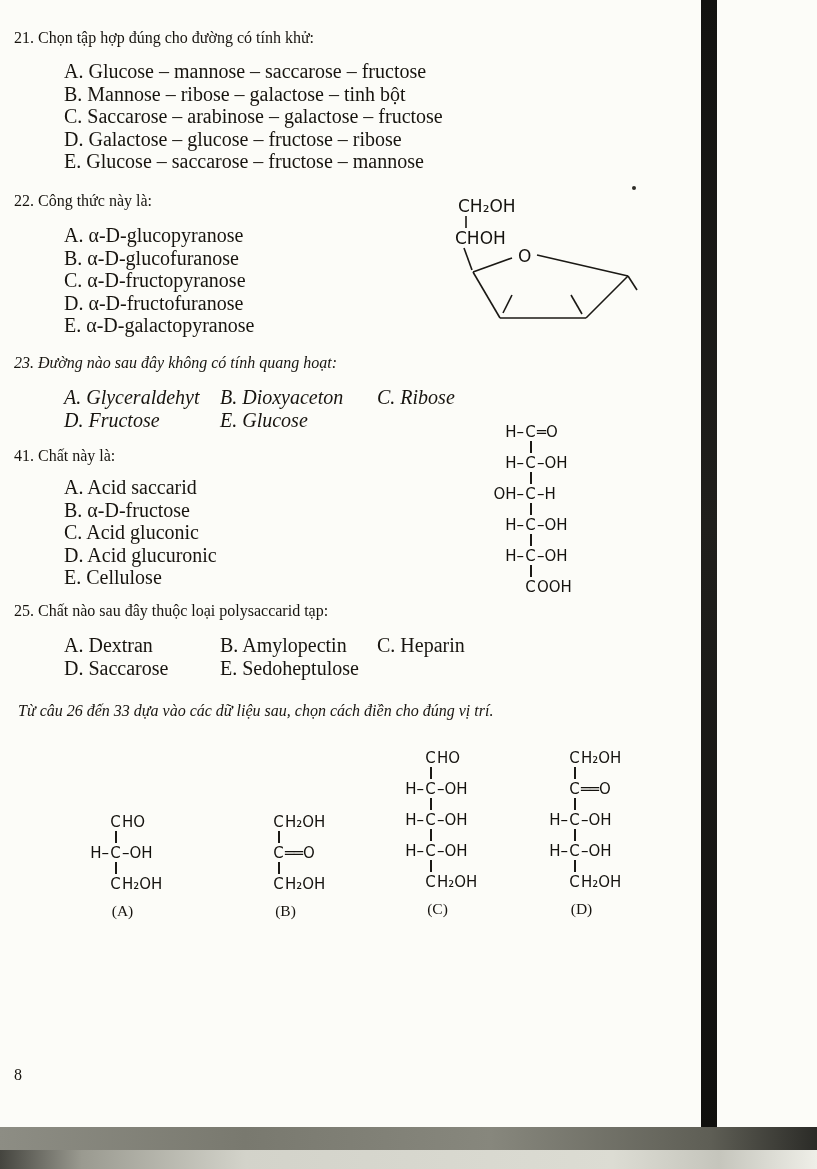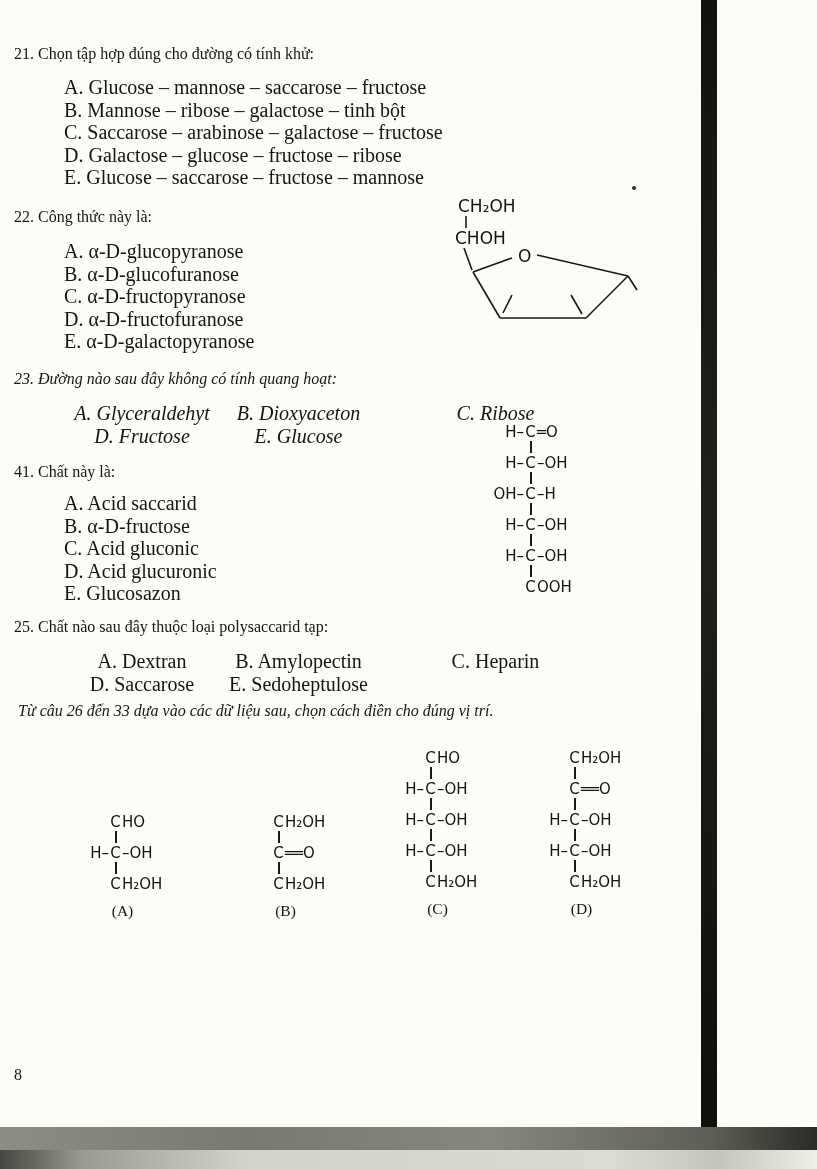--- a/index.html
+++ b/index.html
@@ -3,25 +3,25 @@
 <meta charset="utf-8">
 <style>
   * { margin:0; padding:0; box-sizing:border-box; }
   body { margin:0; background:#e9e9e5; }
   .sheet {
     position:relative; width:817px; height:1169px; overflow:hidden;
     background:#fcfcf8;
     font-family:"Liberation Serif","DejaVu Serif",serif;
     color:#17140f;
   }
-  .q { position:absolute; width:600px;margin-top:16px; }
+  .q { position:absolute; width:600px; }
   .q-title { font-size:16px; line-height:22px; white-space:nowrap; }
   .opts { margin-left:50px; margin-top:11px; }
   .opt { font-size:20px; line-height:22.5px; white-space:nowrap; }
-  .opts-grid { display:grid; grid-template-columns:156px 157px 1fr;text-align:center; }
+  .opts-grid { display:grid; grid-template-columns:156px 157px 1fr; }
   .instruction { position:absolute; left:18px; top:700px; font-style:italic; font-size:16px; line-height:22px; white-space:nowrap; }
   .page-num { position:absolute; left:14px; top:1066px; font-size:16px; }
 
   
   .struct { position:absolute; }
   .fischer { display:flex; flex-direction:column; align-items:flex-start;
              font-family:"DejaVu Sans","Liberation Sans",sans-serif;
              font-size:15px; color:#14120e; }
   .frow { display:flex; height:19px; align-items:center; white-space:pre; }
   .fl { display:inline-block; width:34px; text-align:right; }
@@ -94,21 +94,21 @@
     </div>
   </section>
 
   <section class="q" style="left:14px; top:445px;">
     <div class="q-title">41. Chất này là:</div>
     <div class="opts" style="margin-top:9px;">
       <div class="opt">A. Acid saccarid</div>
       <div class="opt">B. α-D-fructose</div>
       <div class="opt">C. Acid gluconic</div>
       <div class="opt">D. Acid glucuronic</div>
-      <div class="opt">E. Glucosazon</div>
+      <div class="opt">E. Cellulose</div>
     </div>
   </section>
 
   <div class="struct" style="left:490px; top:422px;">
     <div class="fischer">
         <div class="frow"><span class="fl">H–</span><span class="fc">C</span><span class="fr">═O</span></div>
         <div class="vbond"></div>
         <div class="frow"><span class="fl">H–</span><span class="fc">C</span><span class="fr">–OH</span></div>
         <div class="vbond"></div>
         <div class="frow"><span class="fl">OH–</span><span class="fc">C</span><span class="fr">–H</span></div>

